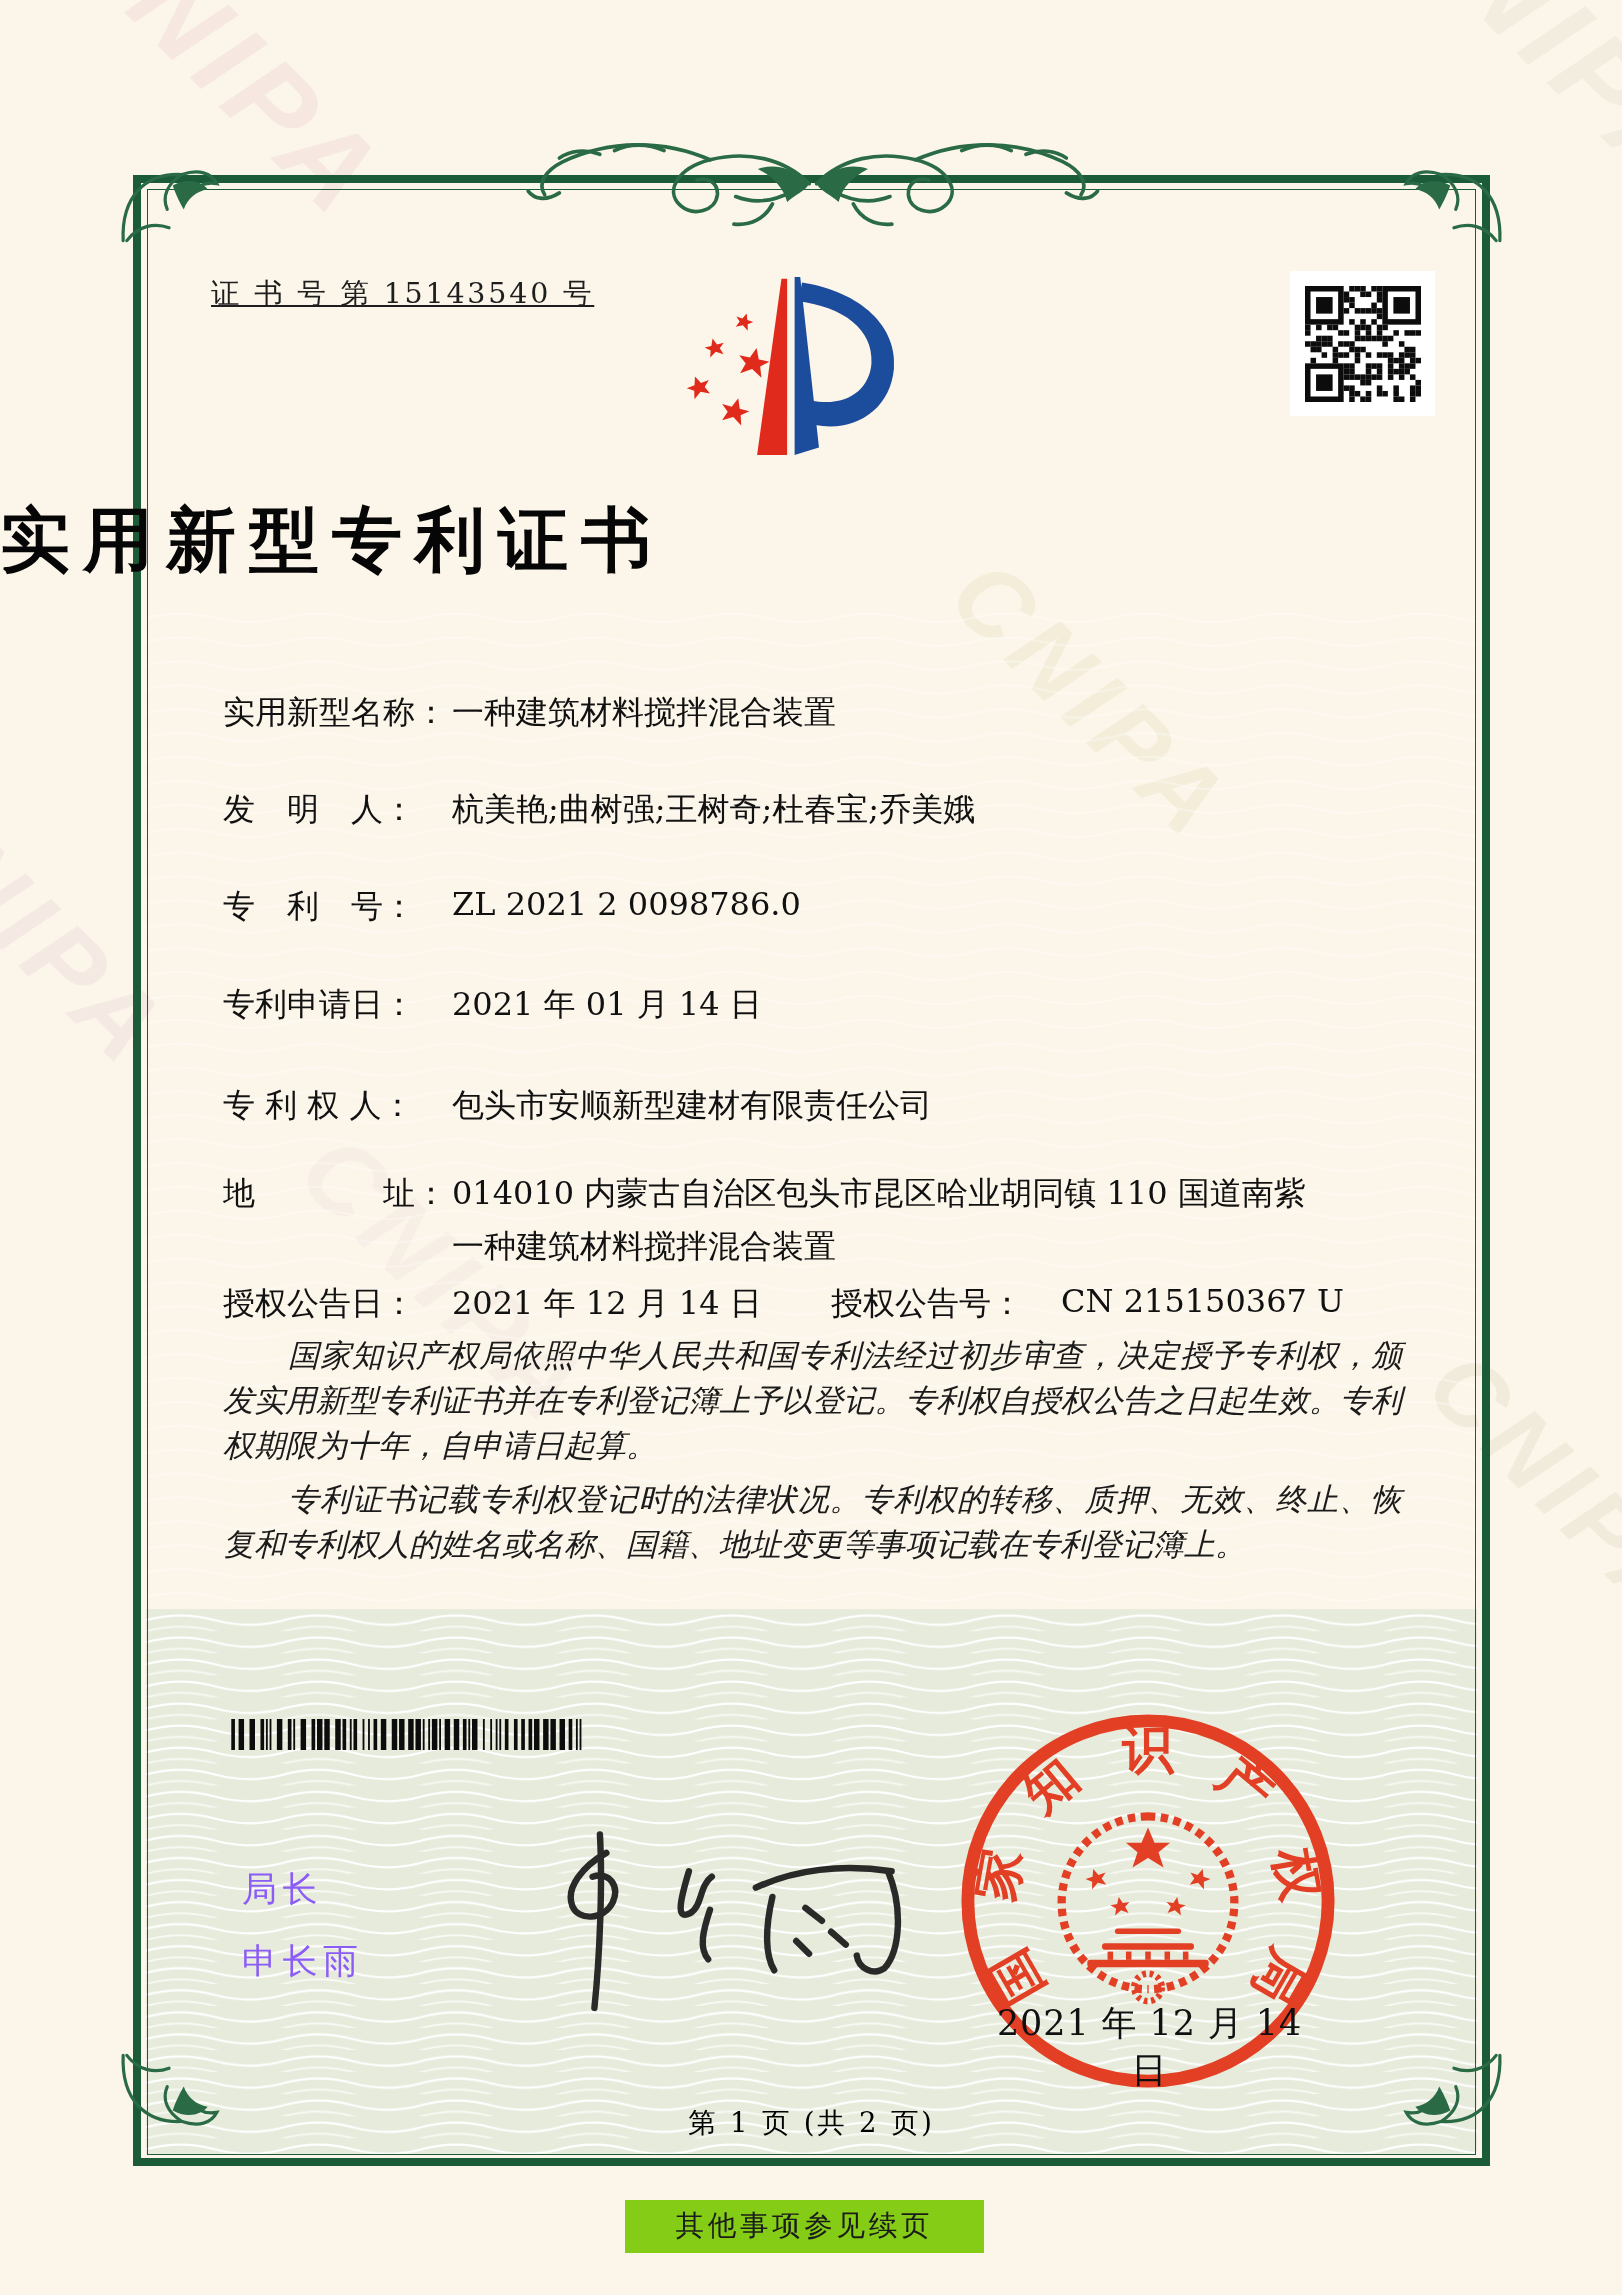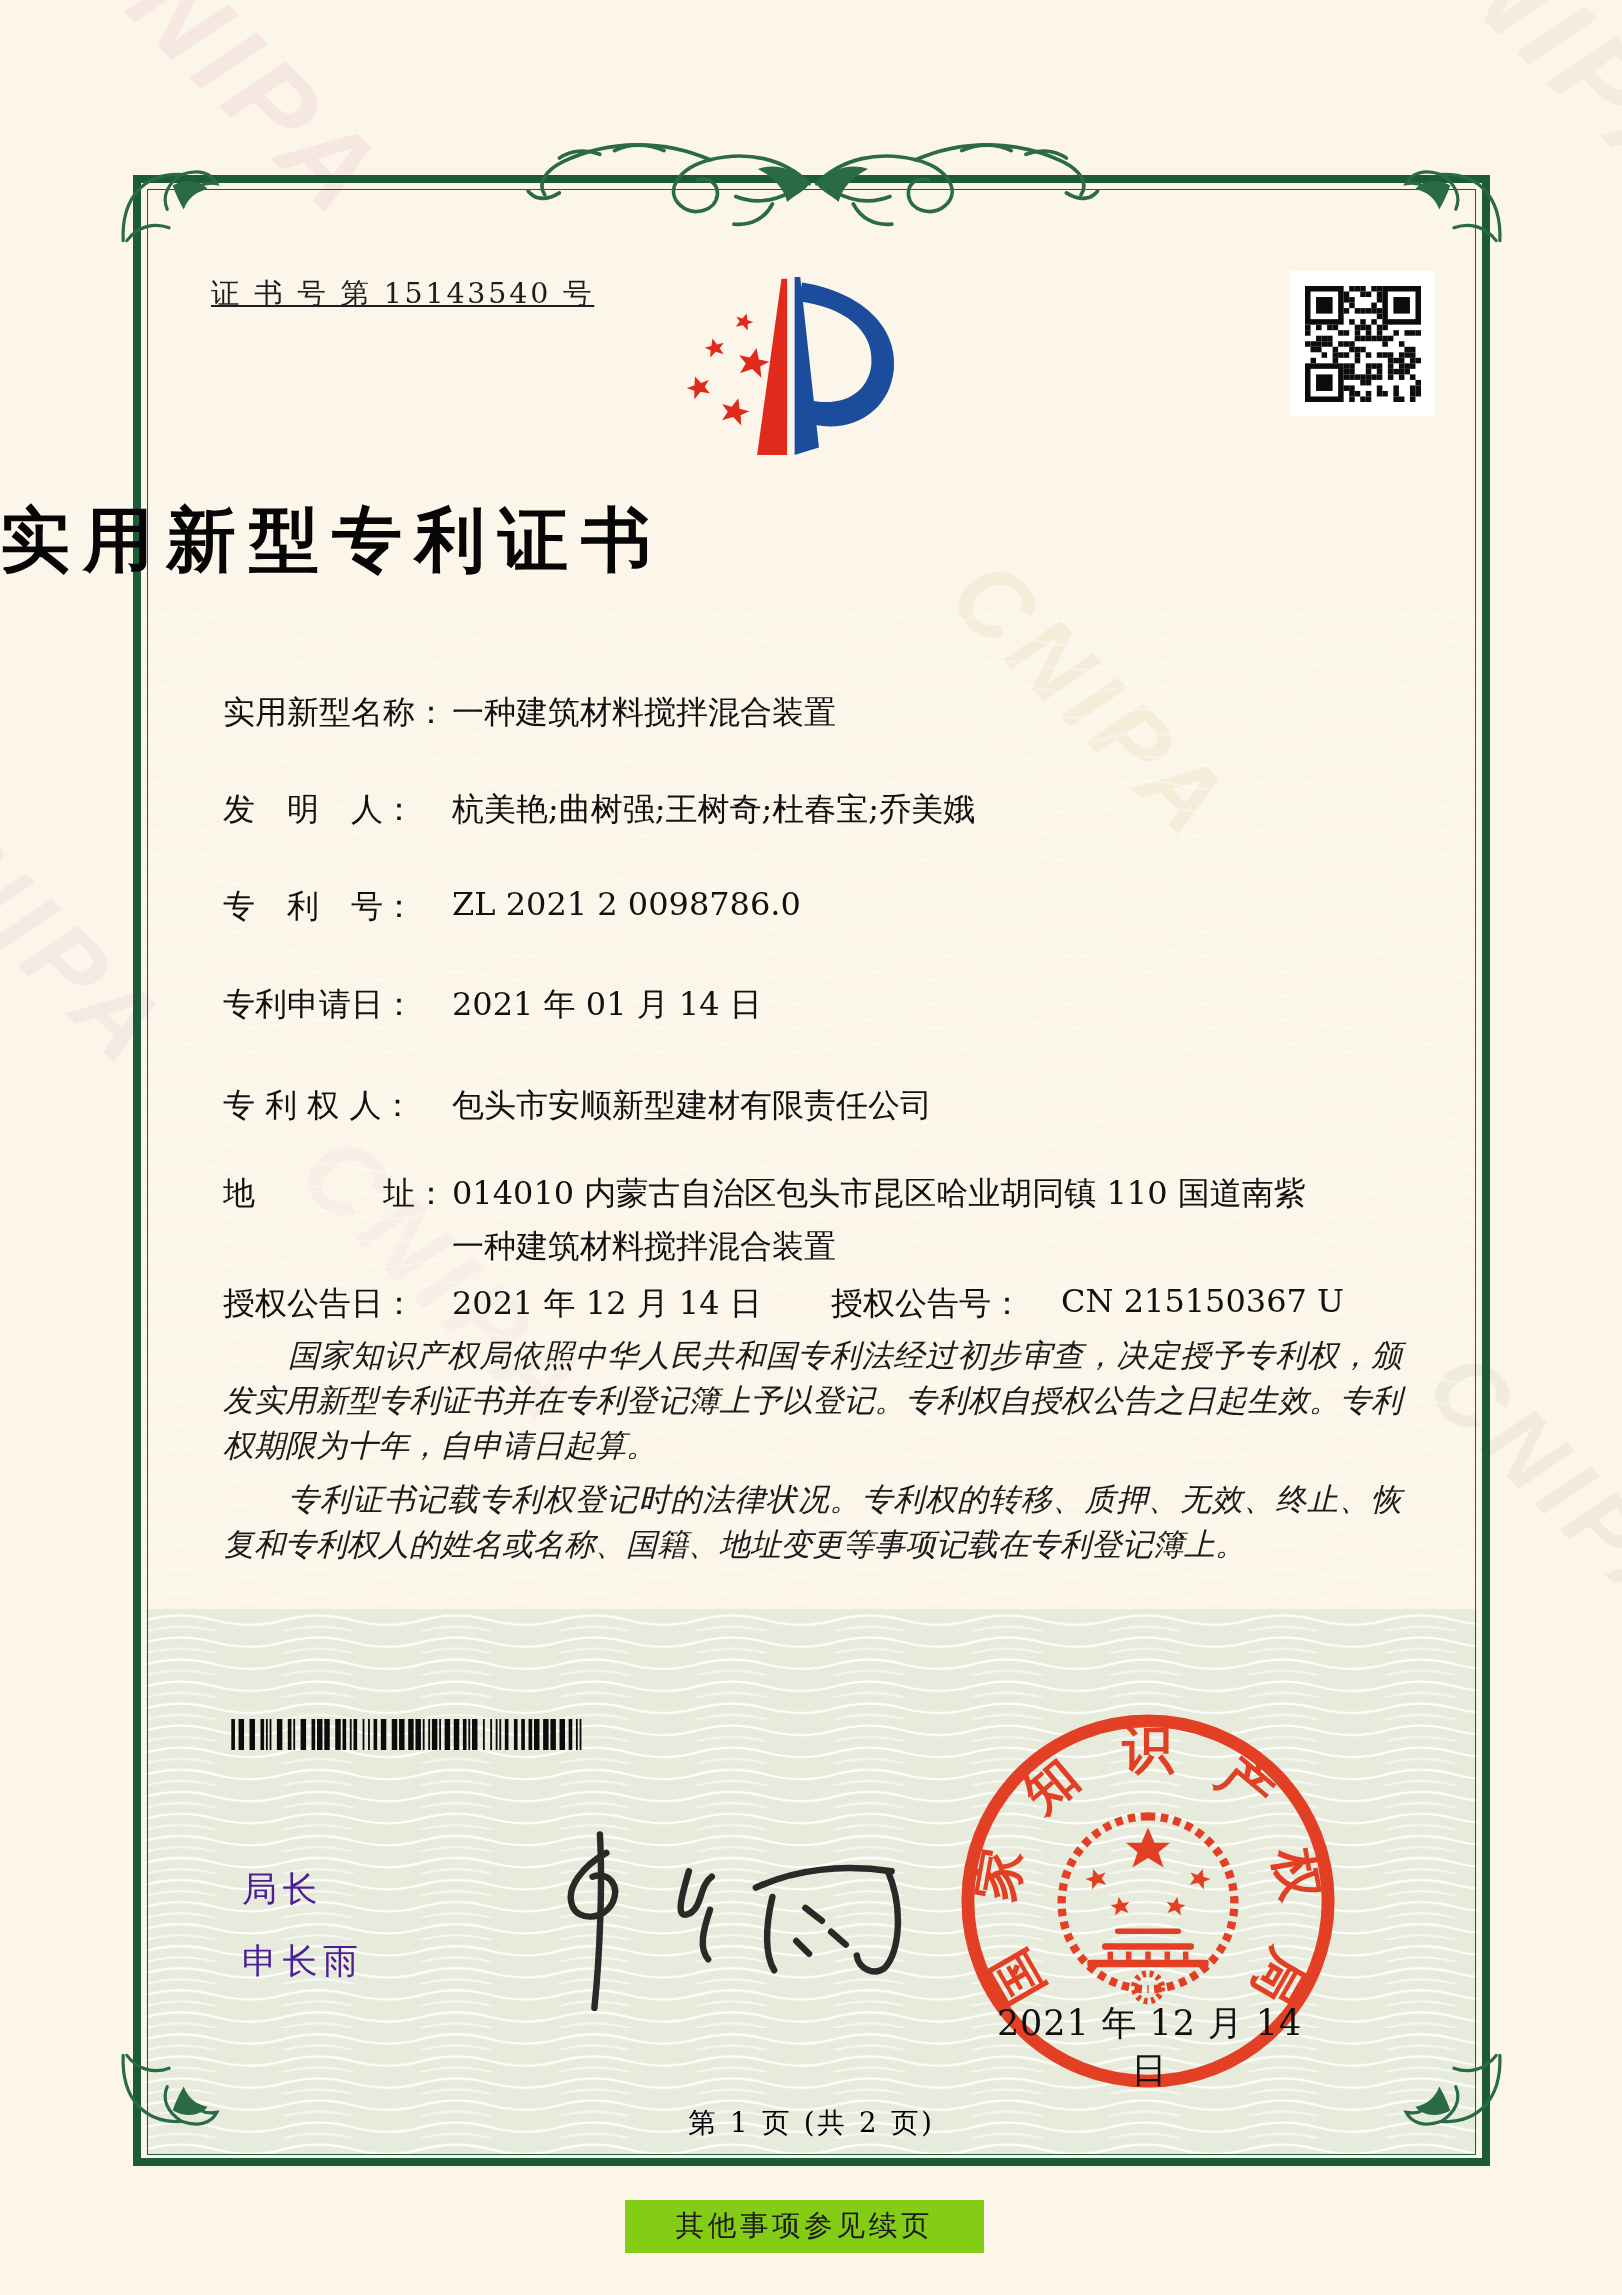--- a/index.html
+++ b/index.html
@@ -29,21 +29,21 @@
   .frow .val{position:absolute;left:452px;top:0;}
   .frow .lab2{position:absolute;left:831px;top:0;}
   .frow .val2{position:absolute;left:1061px;top:0;}
   
   .bodytext{position:absolute;left:223px;top:1333px;width:1179px;
       font-size:31px;line-height:45px;text-align:justify;color:#1b1b1b;}
   .bodytext p{margin:0;text-indent:2.1em;font-style:italic;}
   .bodytext p + p{margin-top:9.2px;}
   
   .barcode{position:absolute;left:230px;top:1719px;width:360px;height:31px;}
-  .sig-label{position:absolute;left:242px;font-size:35px;letter-spacing:5.5px;color:#4c1d95;}
+  .sig-label{position:absolute;left:242px;font-size:35px;letter-spacing:5.5px;color:#8b5cf6;}
   .signature{position:absolute;left:464px;top:1818px;width:514px;height:211px;}
   .seal{position:absolute;left:955px;top:1708px;width:386px;height:386px;}
   .seal-date{position:absolute;left:975px;top:2000px;width:349px;text-align:center;
       font-size:35px;letter-spacing:0.9px;color:#101010;z-index:6;}
   .page-no{position:absolute;left:0;top:2105px;width:100%;text-align:center;
       font-size:27.5px;letter-spacing:2.8px;color:#000000;}
   .footer-note{position:absolute;left:50%;top:2200px;transform:translateX(-52%);
       background:#84cc16;padding:7.3px 51px;font-size:28.5px;letter-spacing:3.7px;color:#1b1b1b;z-index:7;}
   svg{display:block;}
   .decor{position:absolute;left:0;top:0;pointer-events:none;}

